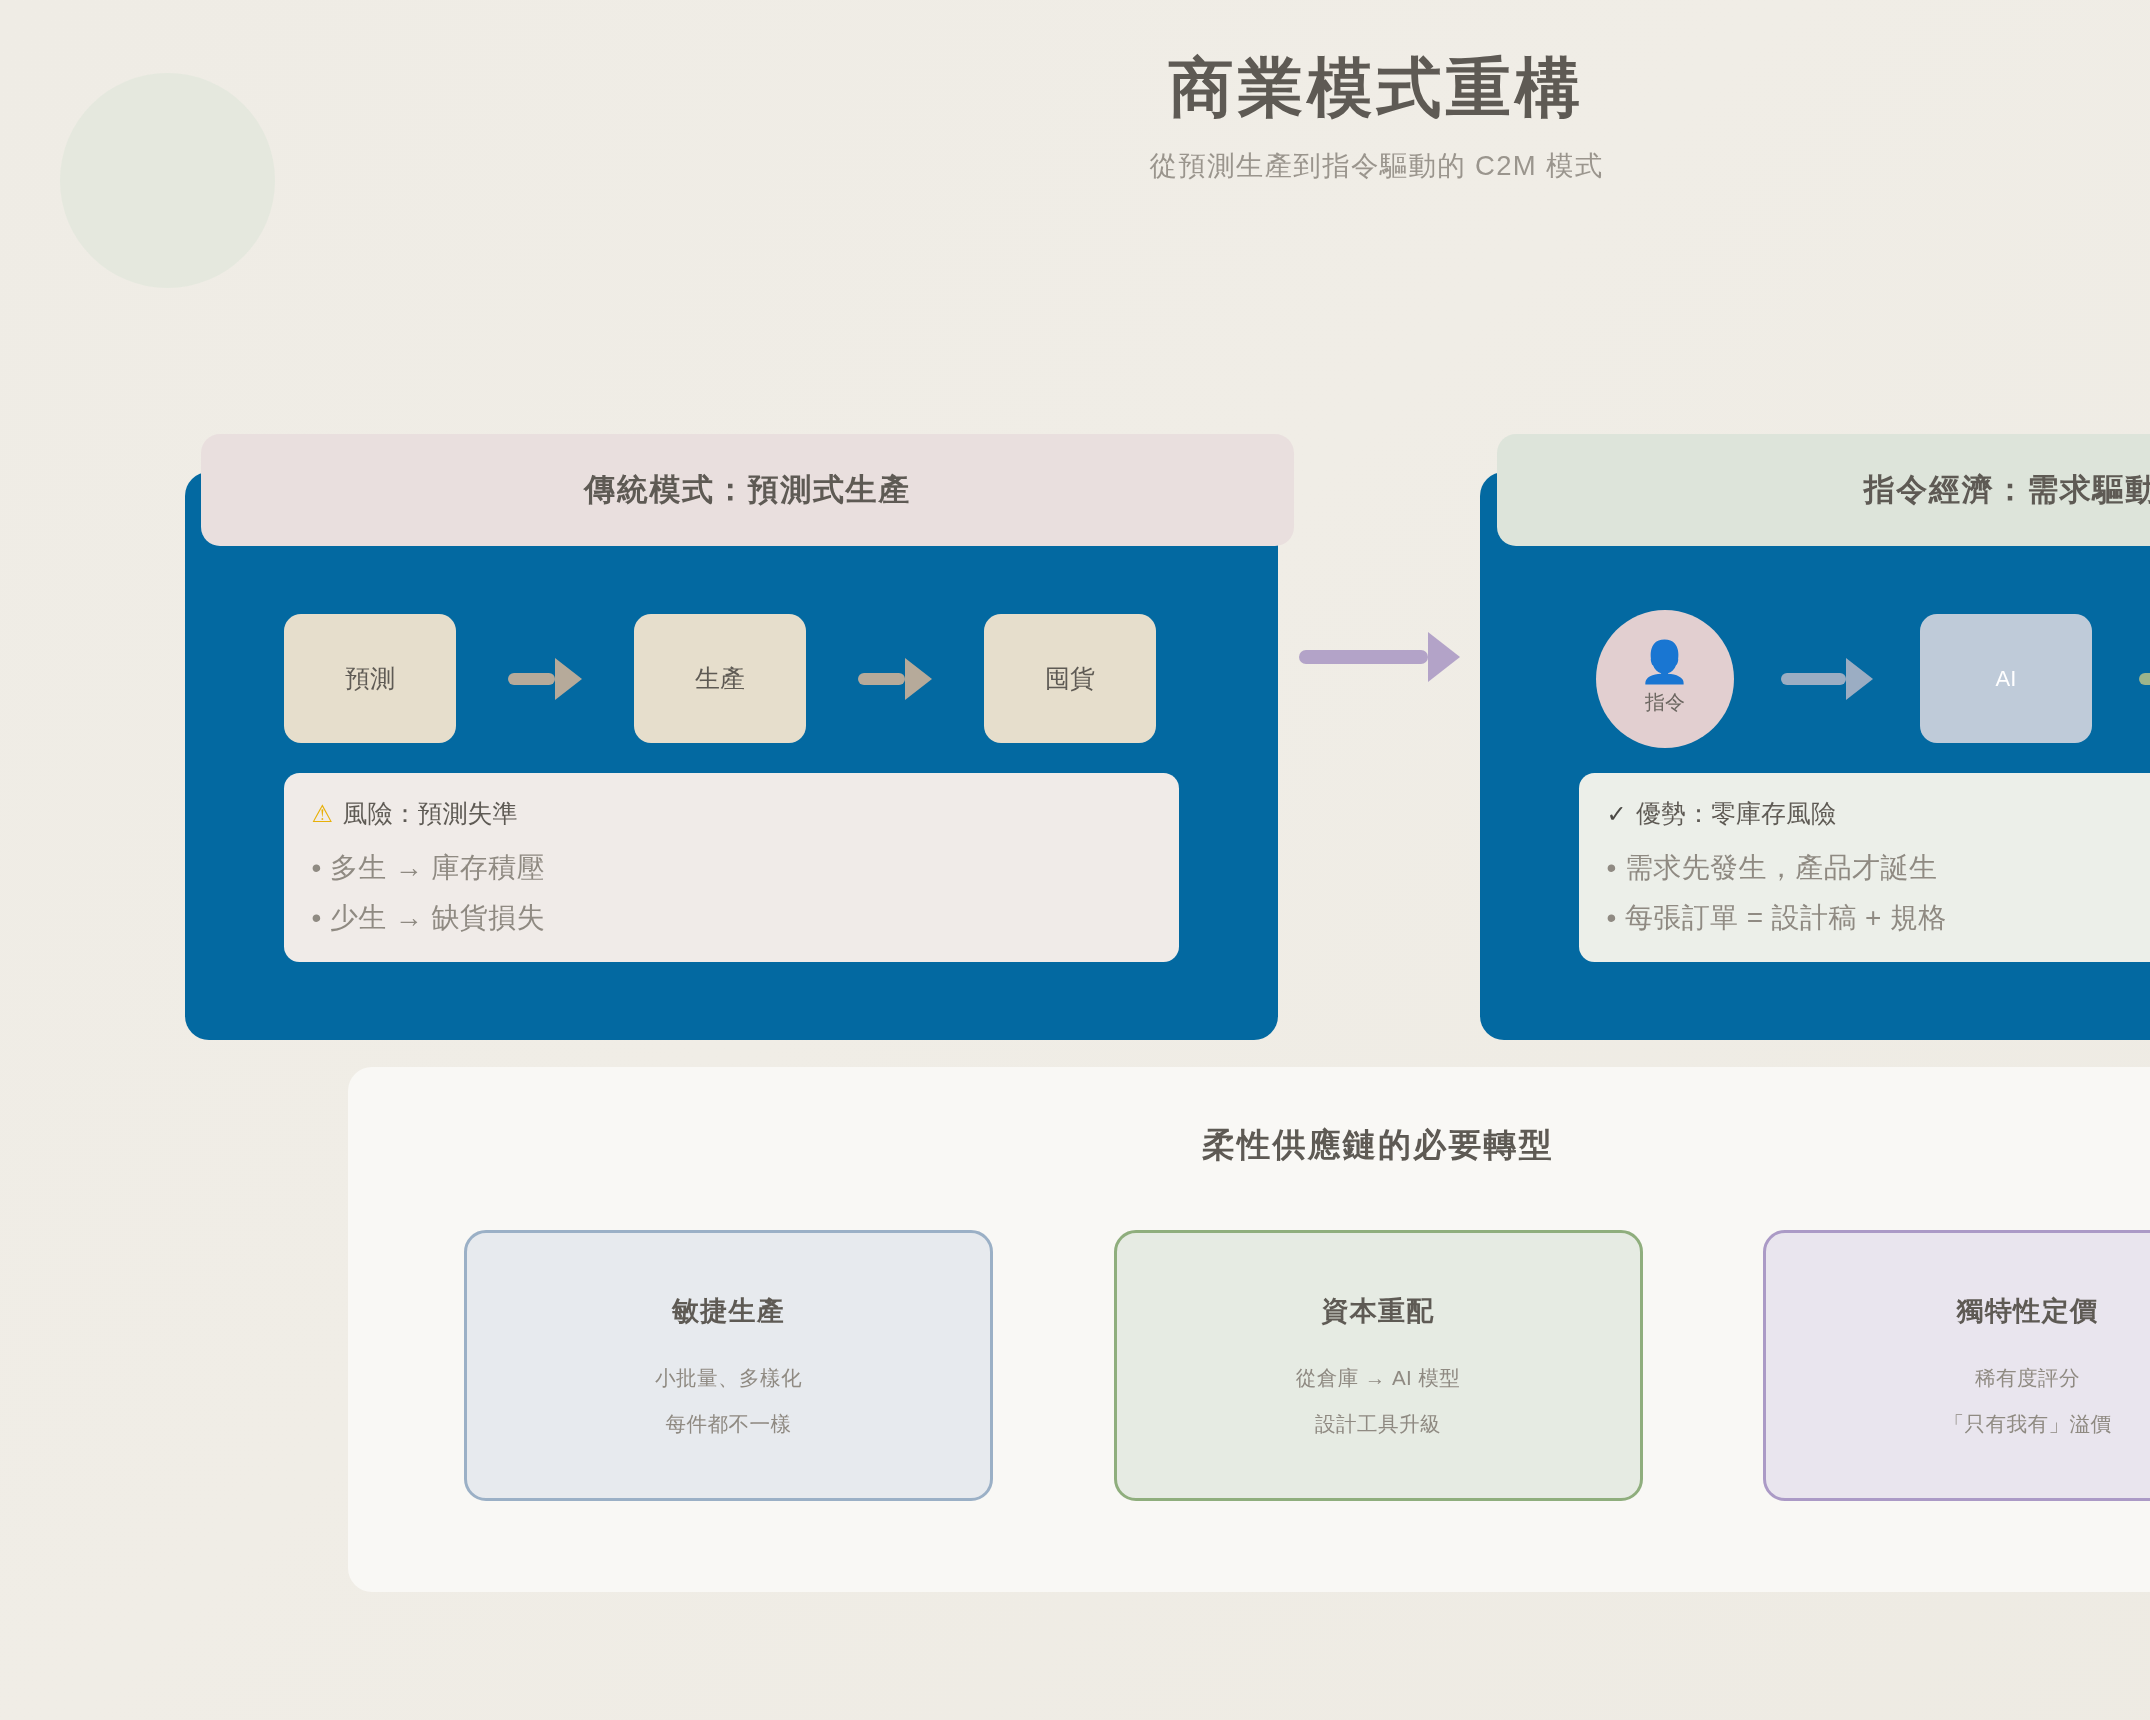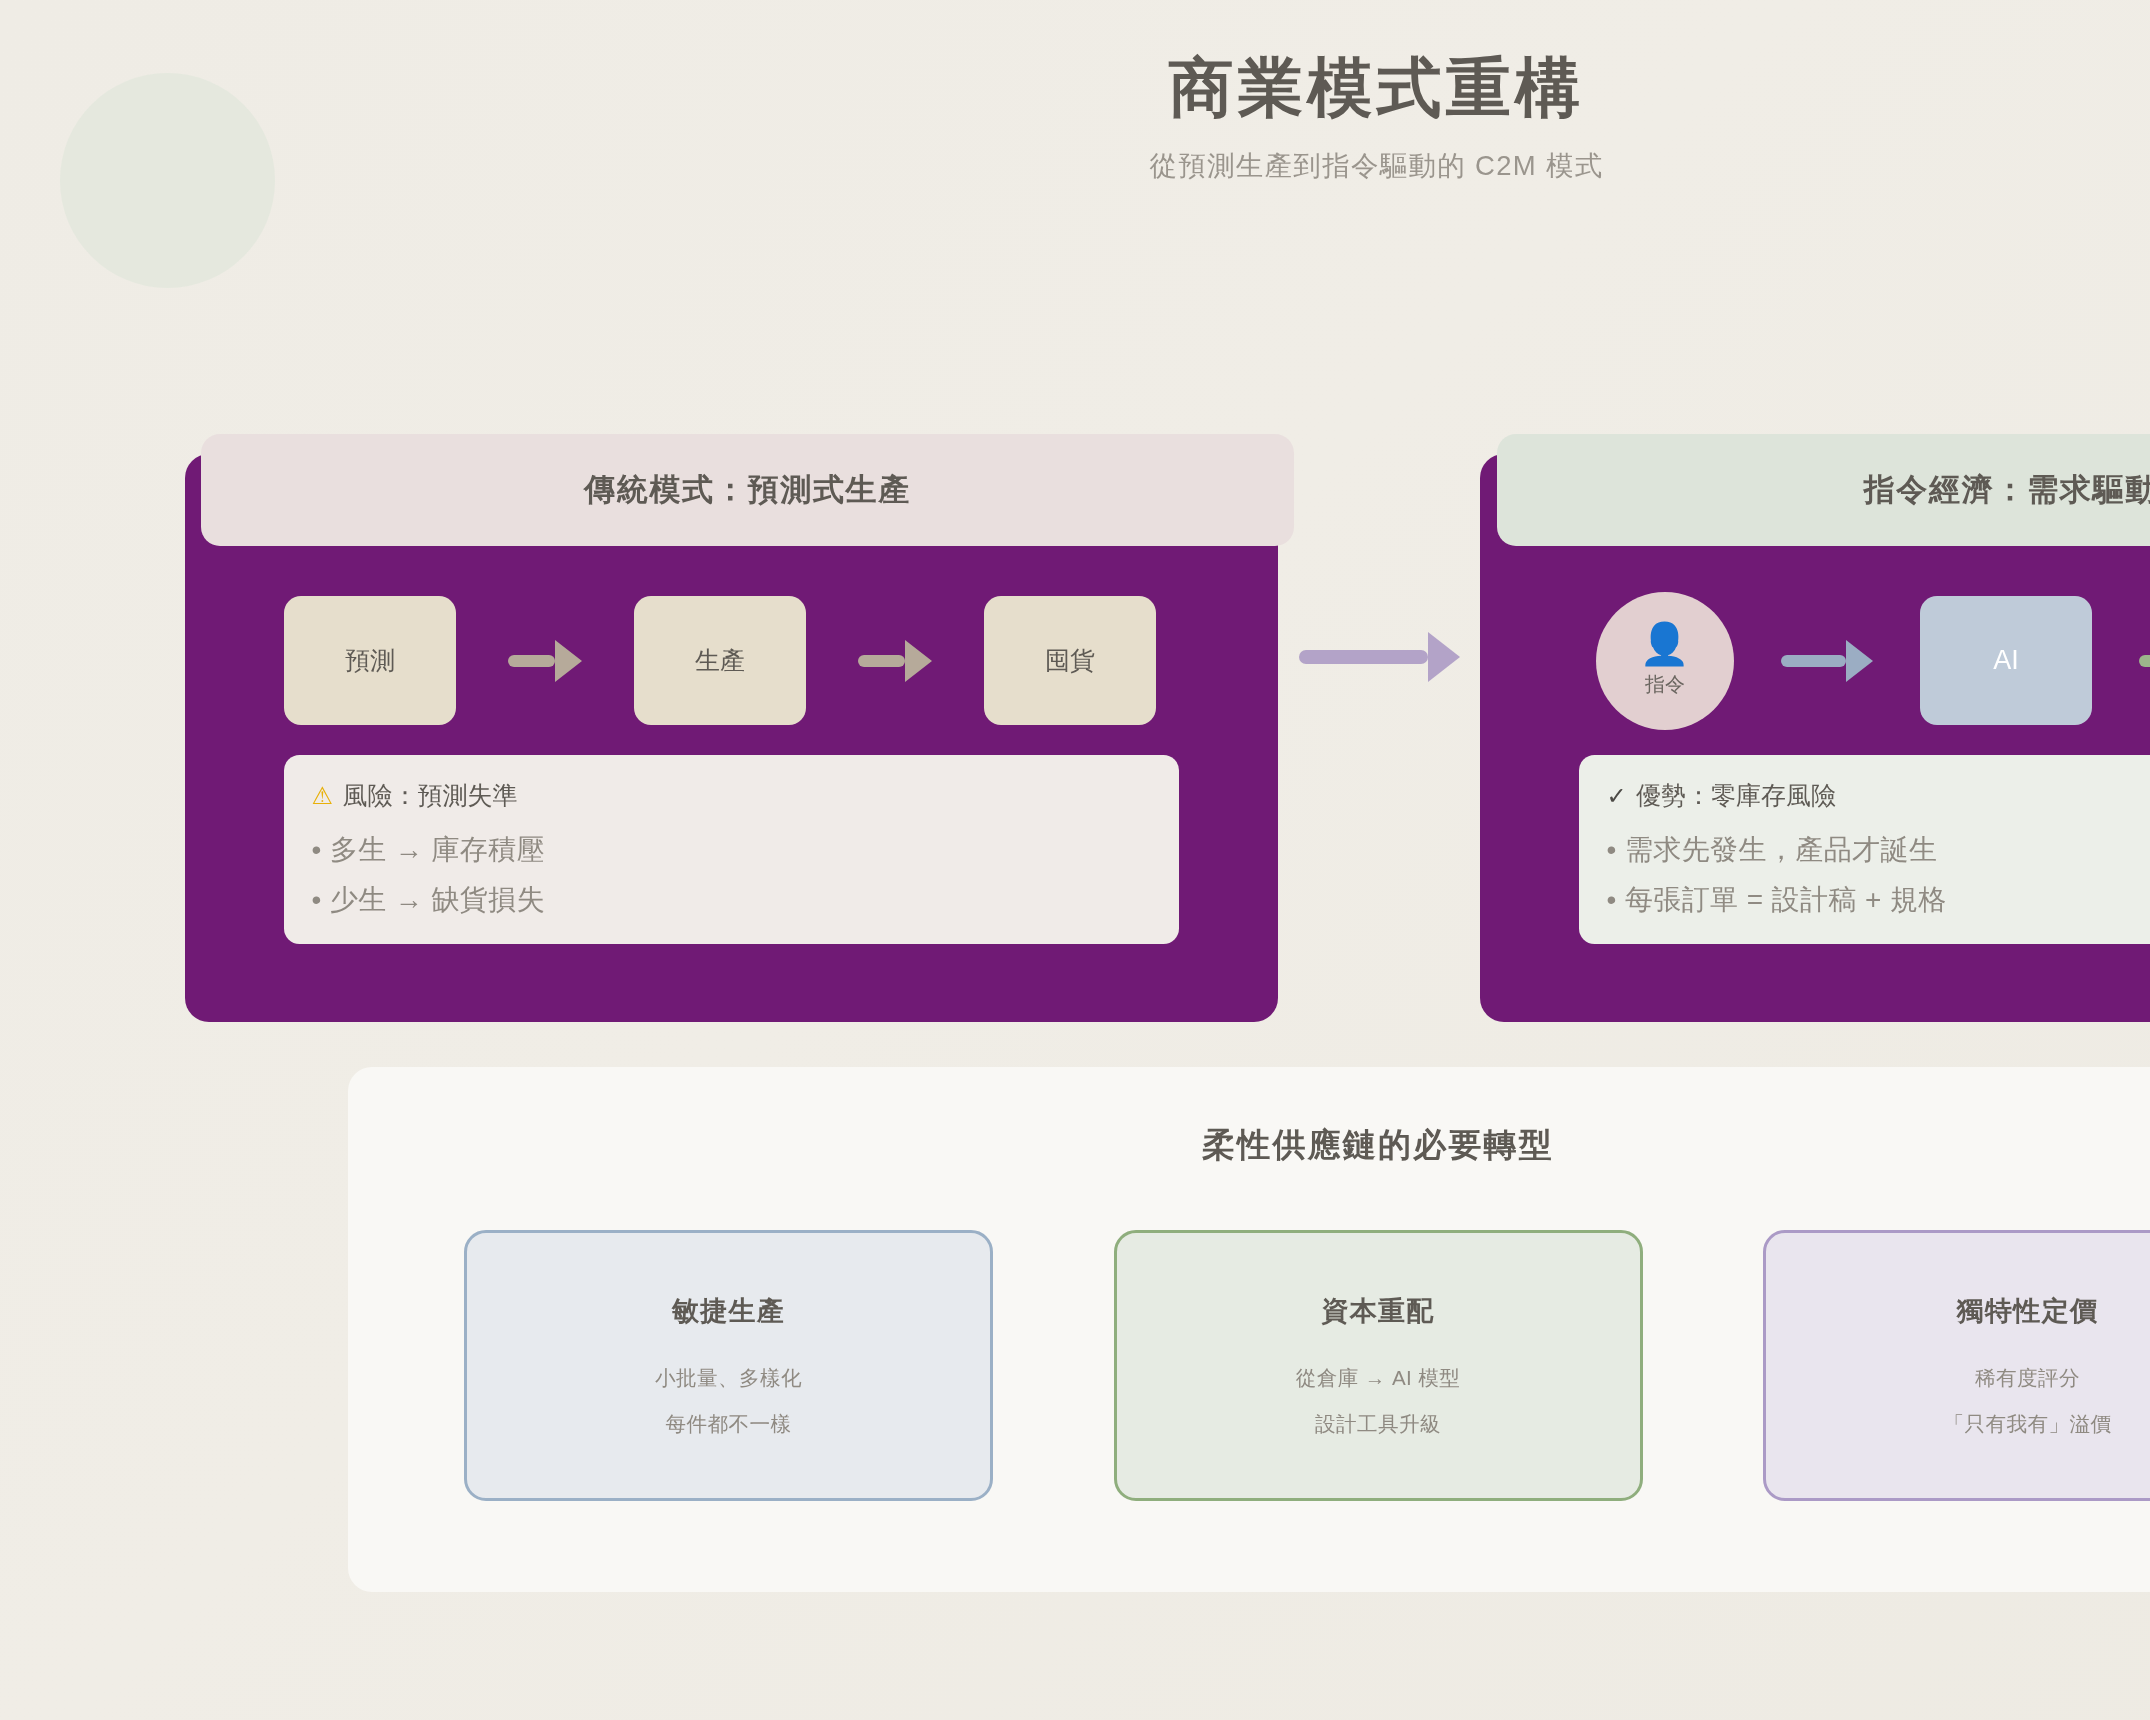--- a/index.html
+++ b/index.html
@@ -26,22 +26,22 @@
   #page-subtitle {
     margin-top: 24px; font-size: 27.5px; color: #9a958d; letter-spacing: 1.3px;
   }
 
   
   .panel { position: absolute; width: 1093px; height: 602px; }
   #panel-traditional { left: 185px; top: 434px; }
   #panel-command     { left: 1480px; top: 434px; }
 
   .panel-body {
-    position: absolute; left: 0; top: 20px; width: 1093px; height: 568px;
-    background: #701a75; border-radius: 24px;
+    position: absolute; left: 0; top: 38px; width: 1093px; height: 568px;
+    background: #0369a1; border-radius: 24px;
   }
   .panel-header {
     position: absolute; top: 0; height: 112px;
     border-radius: 19px;
     display: flex; align-items: center; justify-content: center;
     font-size: 31px; font-weight: bold; color: #5e5a54; letter-spacing: 1.7px;
   }
   #panel-traditional .panel-header { left: 16px;  width: 1093px; background: #e9dfde; }
   #panel-command     .panel-header { left: 17px; width: 1093px; background: #dde4da; }
 
@@ -53,21 +53,21 @@
   #flow-traditional { left: 99px; }
   #flow-command     { left: 116px; }
 
   .node {
     display: flex; flex-direction: column; align-items: center; justify-content: center;
     border-radius: 17px;
     font-size: 25px; color: #5e5a54;
   }
   .node-box { width: 172px; height: 129px; background: #e6decc; }
   .node-ai {
-    width: 172px; height: 129px; background: #bfcbd9; color: #ffffff; font-size: 27px; justify-content: center;
+    width: 172px; height: 129px; background: #bfcbd9; color: #ffffff; font-size: 22px; justify-content: center;
   }
   .node-circle {
     width: 138px; height: 138px; border-radius: 50%; background: #e2cfd0;
     gap: 6px;
   }
   .node-circle .person-glyph { font-size: 41px; line-height: 1; color: #3f73a0; }
   .node-circle .node-label { font-size: 20px; color: #6b6660; }
 
   
   .arrow { display: flex; align-items: center; }

